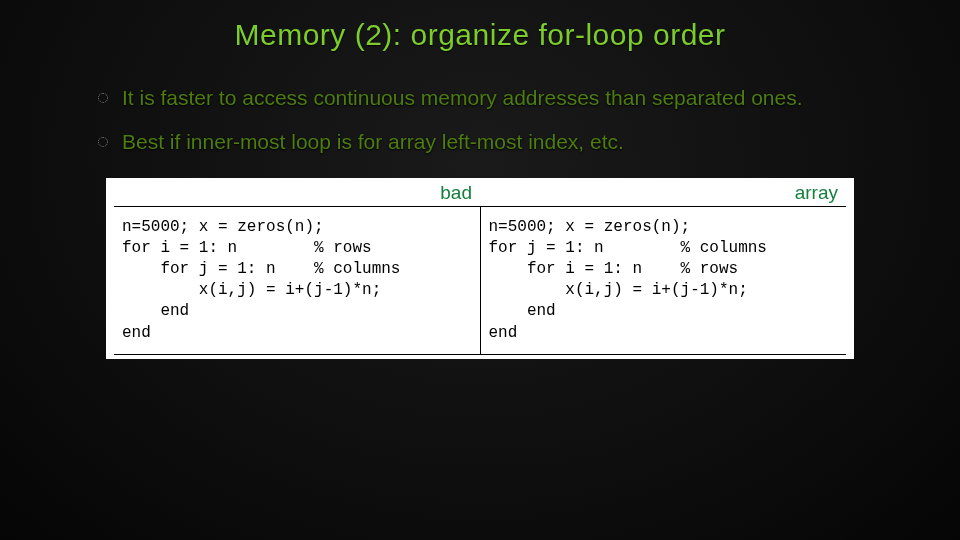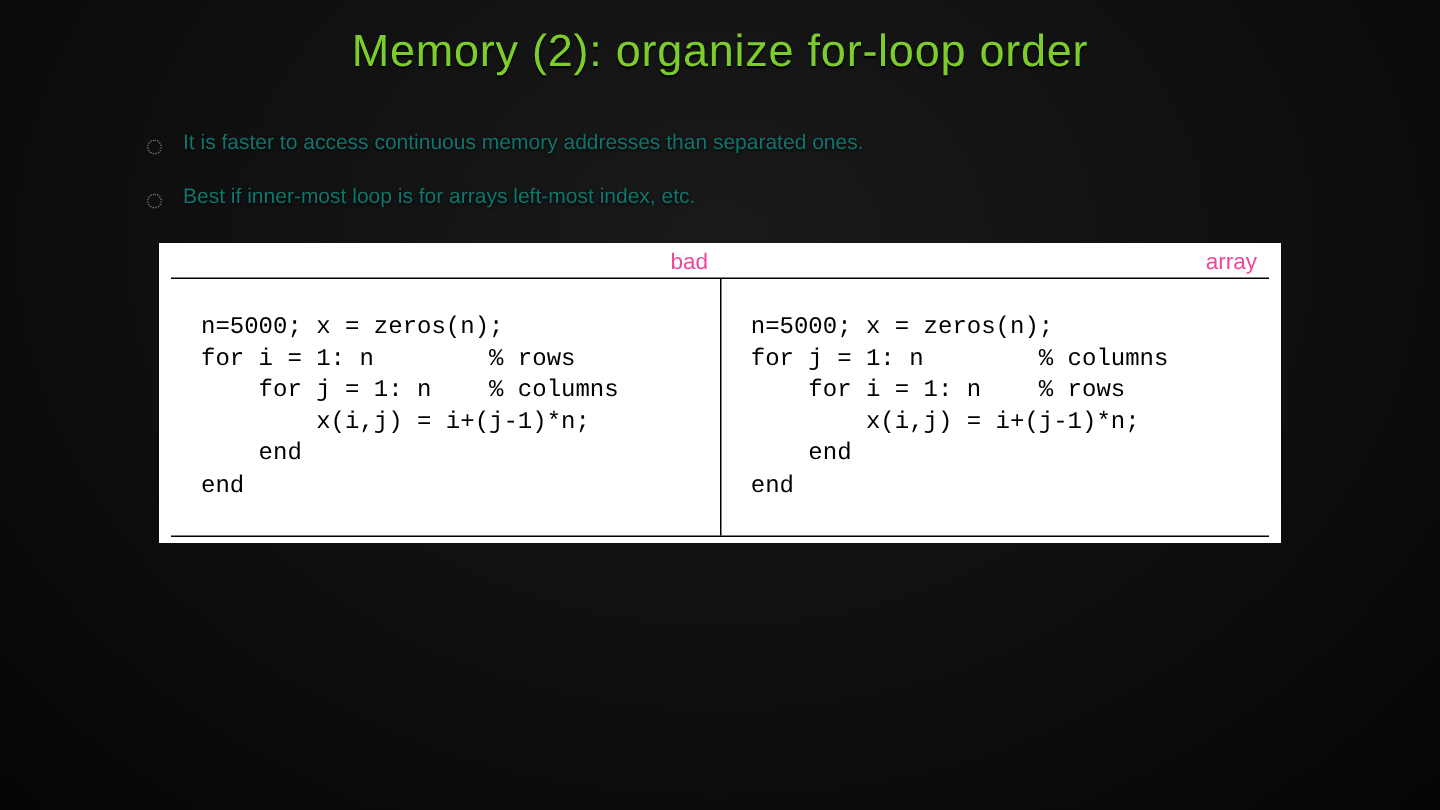--- a/index.html
+++ b/index.html
@@ -27,22 +27,22 @@
     font-weight: 400;
     text-shadow: 0 1px 1px #000;
   }
   ul.points {
     list-style: none;
     margin: 0 0 24px 0;
     padding: 0 0 0 28px;
   }
   ul.points li {
     position: relative;
-    color: #0f766e;
-    font-size: 14px;
+    color: #4d7c0f;
+    font-size: 21px;
     margin: 0 0 20px 0;
     padding-left: 24px;
     text-shadow: 0 1px 2px #000;
   }
   ul.points li::before {
     content: "";
     position: absolute;
     left: 0;
     top: 7px;
     width: 8px;
@@ -56,56 +56,56 @@
     padding: 4px 8px 4px 8px;
     box-sizing: border-box;
   }
   .labels {
     display: flex;
   }
   .lbl {
     flex: 1;
     text-align: right;
     padding: 0 8px 2px 8px;
-    color: #ec4899;
-    font-size: 15px;
+    color: #15803d;
+    font-size: 19px;
     font-family: "Trebuchet MS", Arial, sans-serif;
   }
   .codes {
     display: flex;
     border-top: 1px solid #000;
     border-bottom: 1px solid #000;
   }
   .codecol {
     flex: 1;
     box-sizing: border-box;
     padding: 6px 4px;
   }
   .codecol.left {
     border-right: 1px solid #000;
   }
   pre.code {
-    margin: 16px;
+    margin: 4px;
     font-family: "Courier New", Courier, monospace;
     font-size: 16px;
     line-height: 1.32;
     color: #000;
     white-space: pre;
   }
 </style>
 </head>
 <body>
 
 <div class="slide">
 
   <h1 class="title">Memory (2): organize for-loop order</h1>
 
   <ul class="points">
     <li>It is faster to access continuous memory addresses than separated ones.</li>
-    <li>Best if inner-most loop is for arrays left-most index, etc.</li>
+    <li>Best if inner-most loop is for array left-most index, etc.</li>
   </ul>
 
   <div class="code-panel">
     <div class="labels">
       <div class="lbl">bad</div>
       <div class="lbl">array</div>
     </div>
     <div class="codes">
       <div class="codecol left">
         <pre class="code">n=5000; x = zeros(n);

